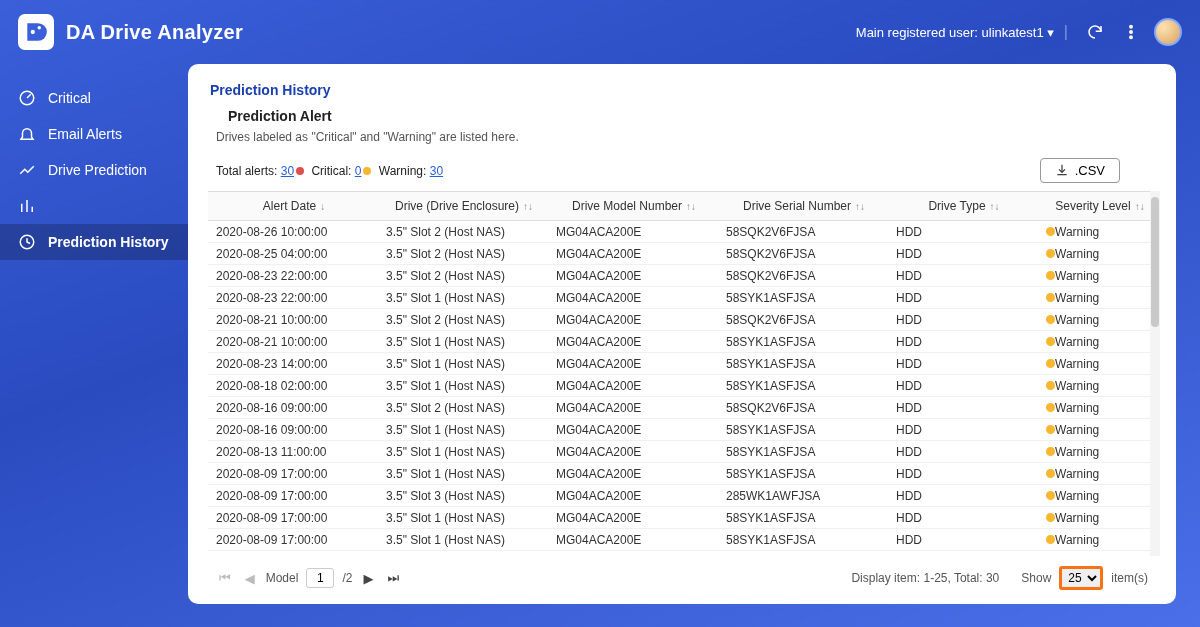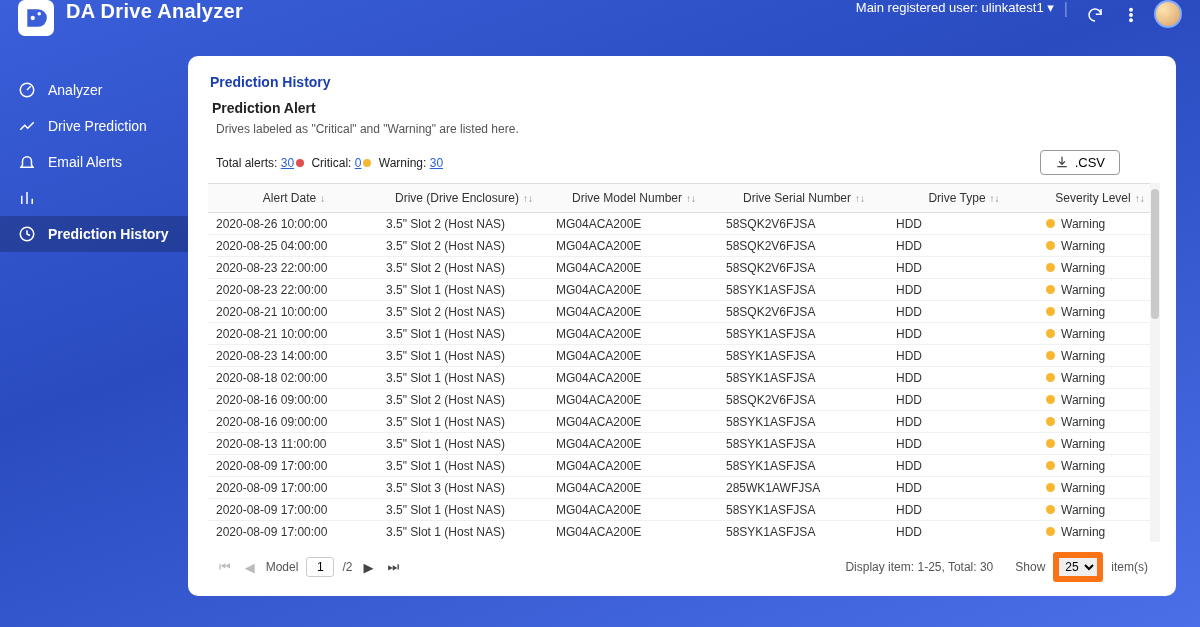--- a/index.html
+++ b/index.html
@@ -6,23 +6,23 @@
   body {
     font-family: -apple-system, BlinkMacSystemFont, "Segoe UI", Arial, sans-serif;
     background: linear-gradient(160deg, #3a5fd9 0%, #2a4bc0 40%, #4a6fe8 100%);
     width: 1200px;
     height: 627px;
     overflow: hidden;
     color: #222;
   }
   
   .header {
-    height: 56px;
+    height: 64px;
     display: flex;
-    align-items: flex-start;
+    align-items: center;
     padding: 0 18px;
     color: #fff;
   }
   .logo {
     width: 36px; height: 36px;
     background: #fff;
     border-radius: 7px;
     display: flex; align-items: center; justify-content: center;
     margin-right: 12px;
   }
@@ -70,21 +70,21 @@
     background: #fff;
     border-radius: 10px;
     width: 988px;
     height: 540px;
     padding: 18px 0 0 0;
     position: relative;
     display: flex;
     flex-direction: column;
   }
   .panel-title { font-size: 14px; color: #1a3fb0; font-weight: 600; padding: 0 22px 10px 22px; }
-  .section-title { font-size: 14px; font-weight: 700; padding: 0 0 6px 24px; }
+  .section-title { font-size: 14px; font-weight: 700; padding: 0 0 6px 40px; }
   .section-desc { font-size: 12px; color: #555; padding: 0 0 14px 28px; }
   .alert-summary {
     display: flex; align-items: center;
     padding: 0 28px 8px 28px;
     font-size: 12px;
     gap: 2px;
   }
   .alert-summary .link { color: #2a5fd9; text-decoration: underline; cursor: pointer; }
   .dot { display:inline-block; width:8px; height:8px; border-radius:50%; vertical-align:middle; margin-right:4px;}
   .dot.red { background:#e04f4f; }
@@ -120,21 +120,21 @@
     white-space: nowrap;
   }
   thead th .sort { margin-left:4px; opacity:0.6; font-size:10px; }
   tbody td {
     padding: 3.5px 6px 3.5px 8px;
     border-bottom: 1px solid #f0f0f0;
     white-space: nowrap;
     color:#333;
   }
   tbody tr:nth-child(odd) td { background:#fff; }
-  .sev-cell { display:flex; align-items:center; gap:6px; }
+  .sev-cell { display:flex; align-items:center; gap:0; }
   .sev-dot { width:9px; height:9px; border-radius:50%; background:#f7b731; display:inline-block;}
   
   .vscroll {
     position:absolute; right:0; top:0; bottom:0; width:10px;
     background:#f4f4f4;
   }
   .vscroll .thumb {
     position:absolute; left:1px; right:1px; top:6px; height:130px;
     background:#c9c9c9; border-radius:5px;
   }
@@ -146,21 +146,21 @@
     color:#555;
     gap:8px;
   }
   .pager .nav-ic { color:#bbb; font-size:13px; padding:0 3px; cursor:pointer;}
   .pager .nav-ic.active { color:#444; }
   .pager input.pagein {
     width:28px; text-align:center; border:1px solid #ccc; border-radius:3px; padding:2px 0; font-size:12px;
   }
   .pager .spacer { flex:1; }
   .pager select {
-    border:6px solid #f97316; border-radius:3px; font-size:12px; padding:1px 2px;
+    border:3px solid #f97316; border-radius:3px; font-size:12px; padding:1px 2px;
   }
 </style>
 </head>
 <body>
 
 <div class="header">
   <div class="logo">
     <svg viewBox="0 0 24 24">
         <path fill="#3a5fd9" d="M4 4h10a8 8 0 0 1 0 16H4z"></path>
         <circle cx="9" cy="12" r="2" fill="#fff"></circle>
@@ -193,37 +193,37 @@
 <div class="body-row">
 
   <div class="sidebar">
     <div class="side-item">
       <span class="ic">
           <svg viewBox="0 0 24 24">
             <circle cx="12" cy="12" r="9"></circle>
             <path d="M12 12l5-5"></path>
           </svg>
         </span>
-      <span class="lbl">Analyzer</span>
+      <span class="lbl">Critical</span>
+    </div>
+    <div class="side-item">
+      <span class="ic">
+          <svg viewBox="0 0 24 24">
+            <path d="M6 16V11a6 6 0 1 1 12 0v5l2 3H4z"></path>
+          </svg>
+        </span>
+      <span class="lbl">Email Alerts</span>
     </div>
     <div class="side-item">
       <span class="ic">
           <svg viewBox="0 0 24 24">
             <polyline points="3 17 9 11 13 15 21 7"></polyline>
           </svg>
         </span>
       <span class="lbl">Drive Prediction</span>
-    </div>
-    <div class="side-item">
-      <span class="ic">
-          <svg viewBox="0 0 24 24">
-            <path d="M6 16V11a6 6 0 1 1 12 0v5l2 3H4z"></path>
-          </svg>
-        </span>
-      <span class="lbl">Email Alerts</span>
     </div>
     <div class="side-item">
       <span class="ic">
           <svg viewBox="0 0 24 24">
             <path d="M5 20V9M12 20V4M19 20v-7"></path>
           </svg>
         </span>
     </div>
     <div class="side-item active">
       <span class="ic">

